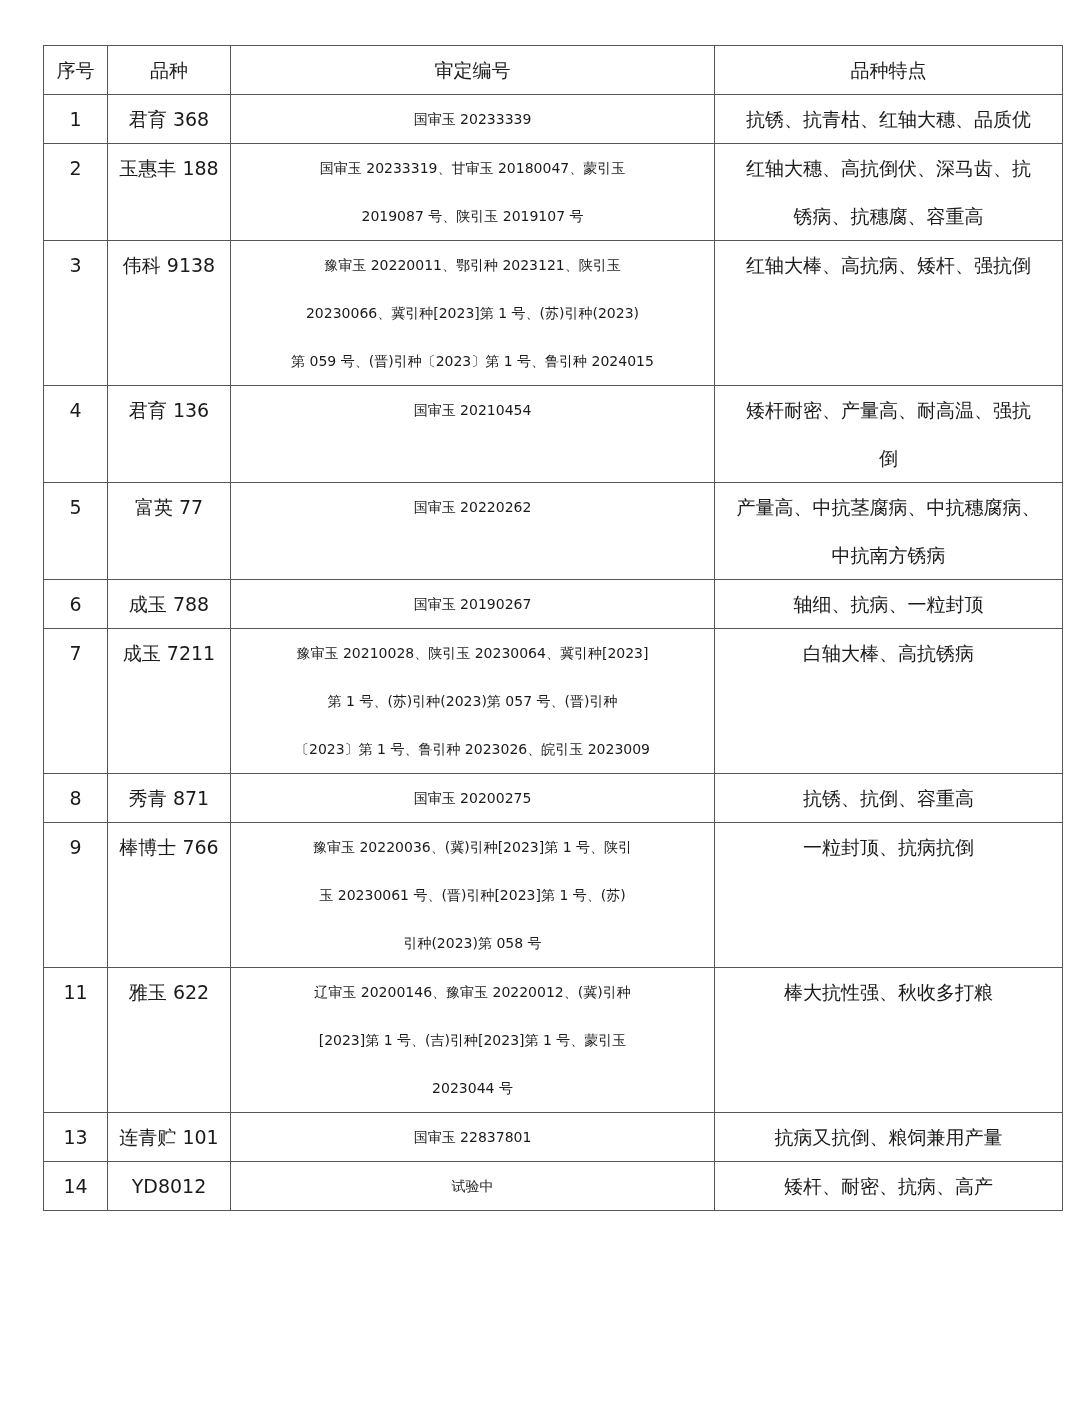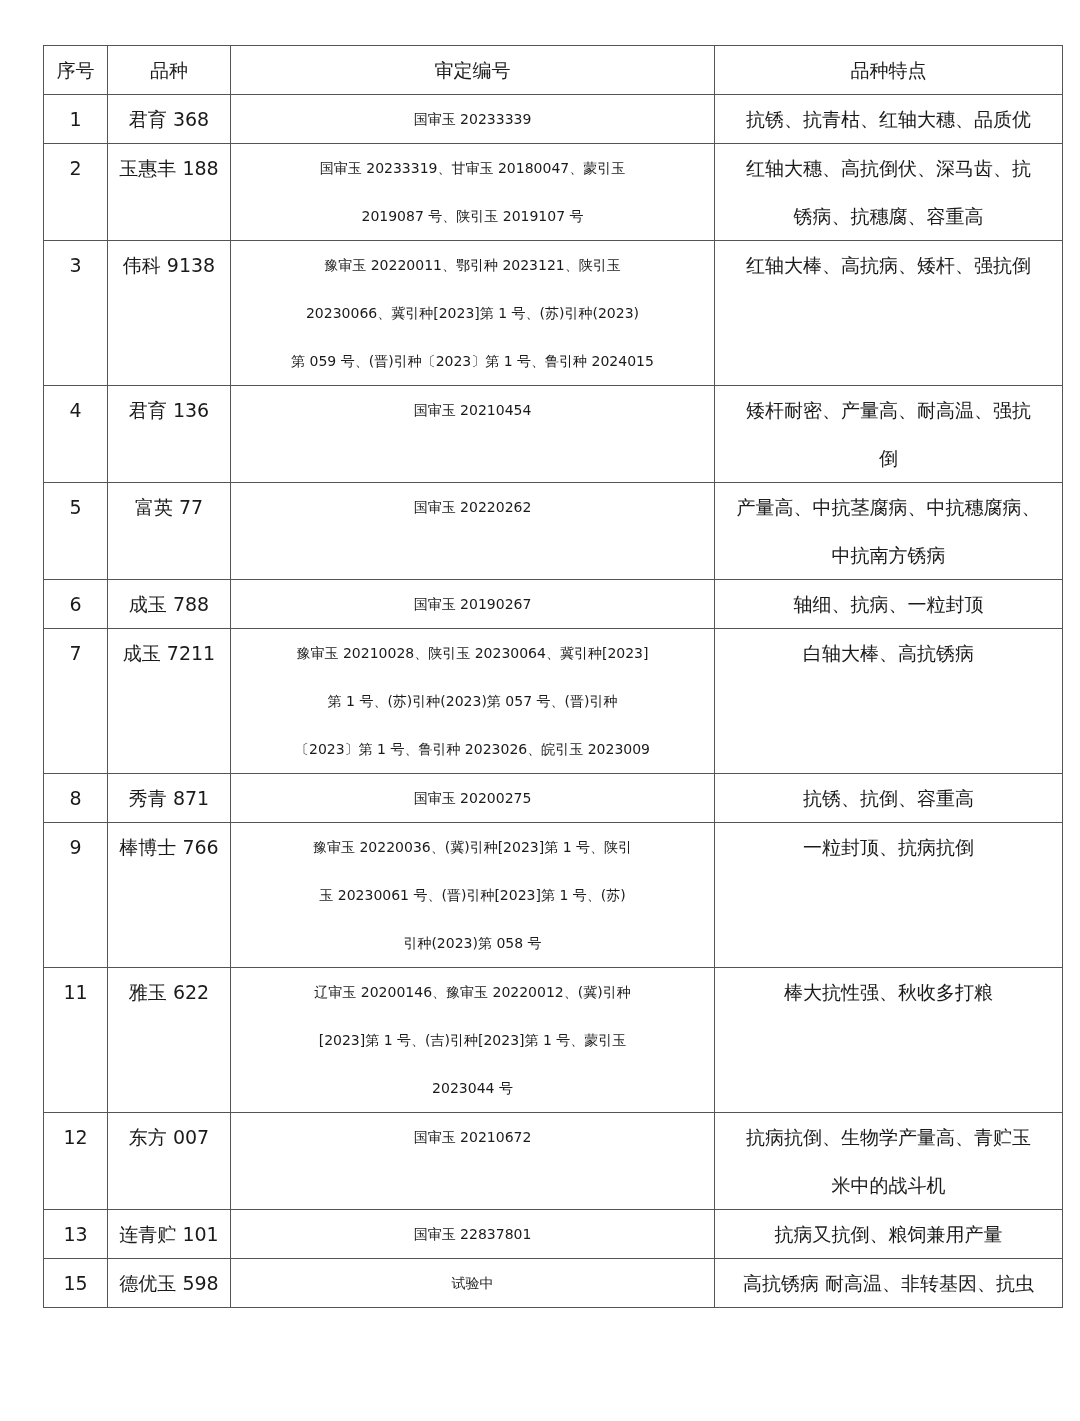--- a/index.html
+++ b/index.html
@@ -150,45 +150,34 @@
         <td>雅玉 622</td>
         <td class="code">
           <span class="line">辽审玉 20200146、豫审玉 20220012、(冀)引种</span>
           <span class="line">[2023]第 1 号、(吉)引种[2023]第 1 号、蒙引玉</span>
           <span class="line">2023044 号</span>
         </td>
         <td class="feat">
           <span class="line">棒大抗性强、秋收多打粮</span>
         </td>
       </tr>
-      <tr style="height: 96px;">
-        <td>12</td>
-        <td>东方 007</td>
-        <td class="code">
-          <span class="line">国审玉 20210672</span>
-        </td>
-        <td class="feat">
-          <span class="line">抗病抗倒、生物学产量高、青贮玉</span>
-          <span class="line">米中的战斗机</span>
-        </td>
-      </tr>
       <tr style="height: 48px; padding-left: 25px;">
         <td>13</td>
         <td>连青贮 101</td>
         <td class="code">
           <span class="line">国审玉 22837801</span>
         </td>
         <td class="feat">
           <span class="line">抗病又抗倒、粮饲兼用产量</span>
         </td>
       </tr>
       <tr style="height: 48px;">
-        <td>15</td>
-        <td>德优玉 598</td>
+        <td>14</td>
+        <td>YD8012</td>
         <td class="code">
           <span class="line">试验中</span>
         </td>
         <td class="feat">
-          <span class="line">高抗锈病 耐高温、非转基因、抗虫</span>
+          <span class="line">矮杆、耐密、抗病、高产</span>
         </td>
       </tr>
     </tbody>
 </table>
 
 </body></html>

